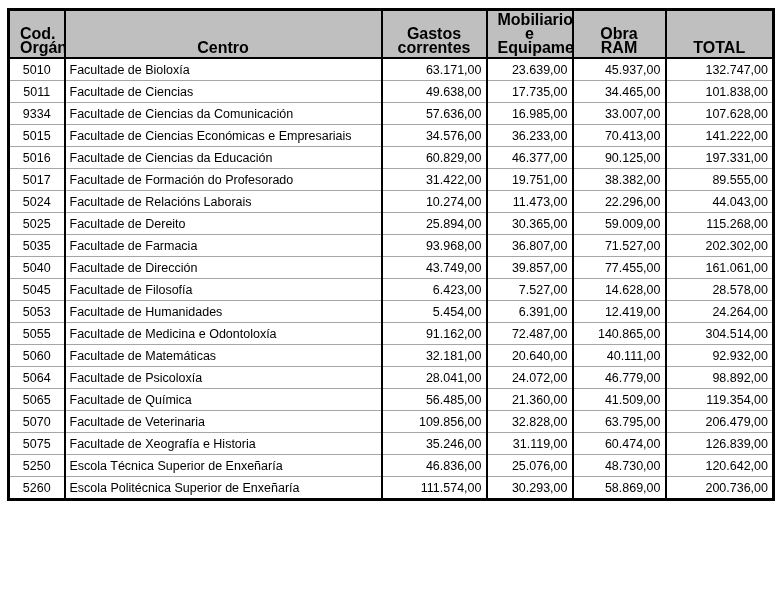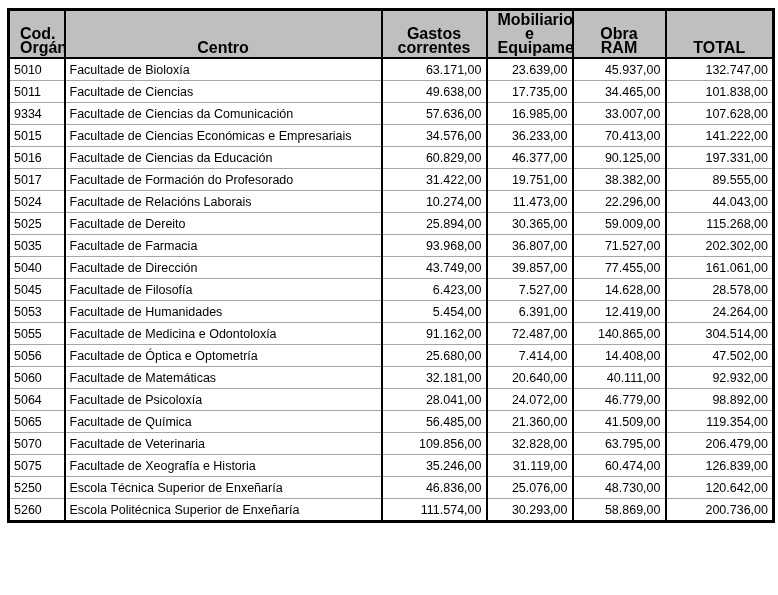--- a/index.html
+++ b/index.html
@@ -49,21 +49,21 @@
     padding: 2px 10px;
   }
 
   tbody td {
     border-top: 1px solid #a6a6a6;
     height: 17px;
     white-space: nowrap;
   }
   tbody tr:first-child td { border-top: none; }
 
-  td.code   { text-align: left; }
+  td.code   { text-align: center; }
   td.centro { text-align: left; margin-top: 29px; }
   td.num    { text-align: right; }
 </style>
 </head>
 <body>
 
 <div class="page">
   <table class="budget-table">
     <colgroup>
       <col class="c-code">
@@ -182,28 +182,20 @@
         </tr>
         <tr>
           <td class="code">5055</td>
           <td class="centro">Facultade de Medicina e Odontoloxía</td>
           <td class="num">91.162,00</td>
           <td class="num">72.487,00</td>
           <td class="num">140.865,00</td>
           <td class="num">304.514,00</td>
         </tr>
         <tr>
-          <td class="code">5056</td>
-          <td class="centro">Facultade de Óptica e Optometría</td>
-          <td class="num">25.680,00</td>
-          <td class="num">7.414,00</td>
-          <td class="num">14.408,00</td>
-          <td class="num">47.502,00</td>
-        </tr>
-        <tr>
           <td class="code">5060</td>
           <td class="centro">Facultade de Matemáticas</td>
           <td class="num">32.181,00</td>
           <td class="num">20.640,00</td>
           <td class="num">40.111,00</td>
           <td class="num">92.932,00</td>
         </tr>
         <tr>
           <td class="code">5064</td>
           <td class="centro">Facultade de Psicoloxía</td>

